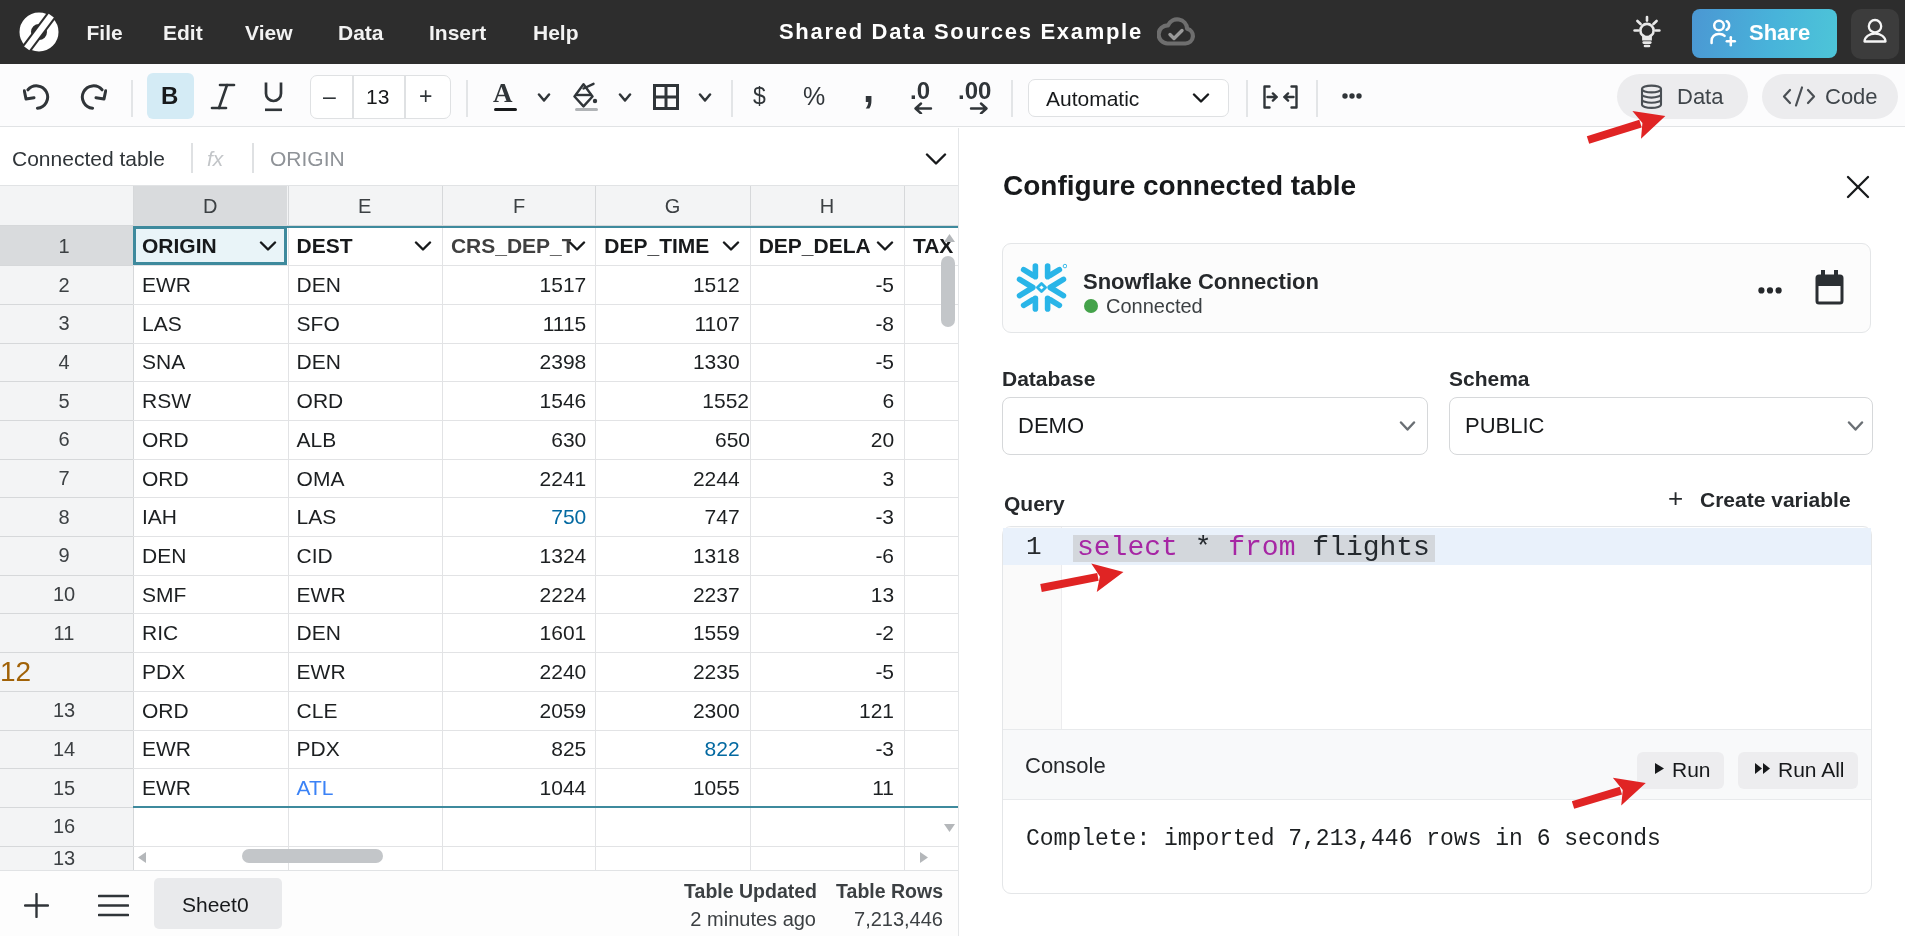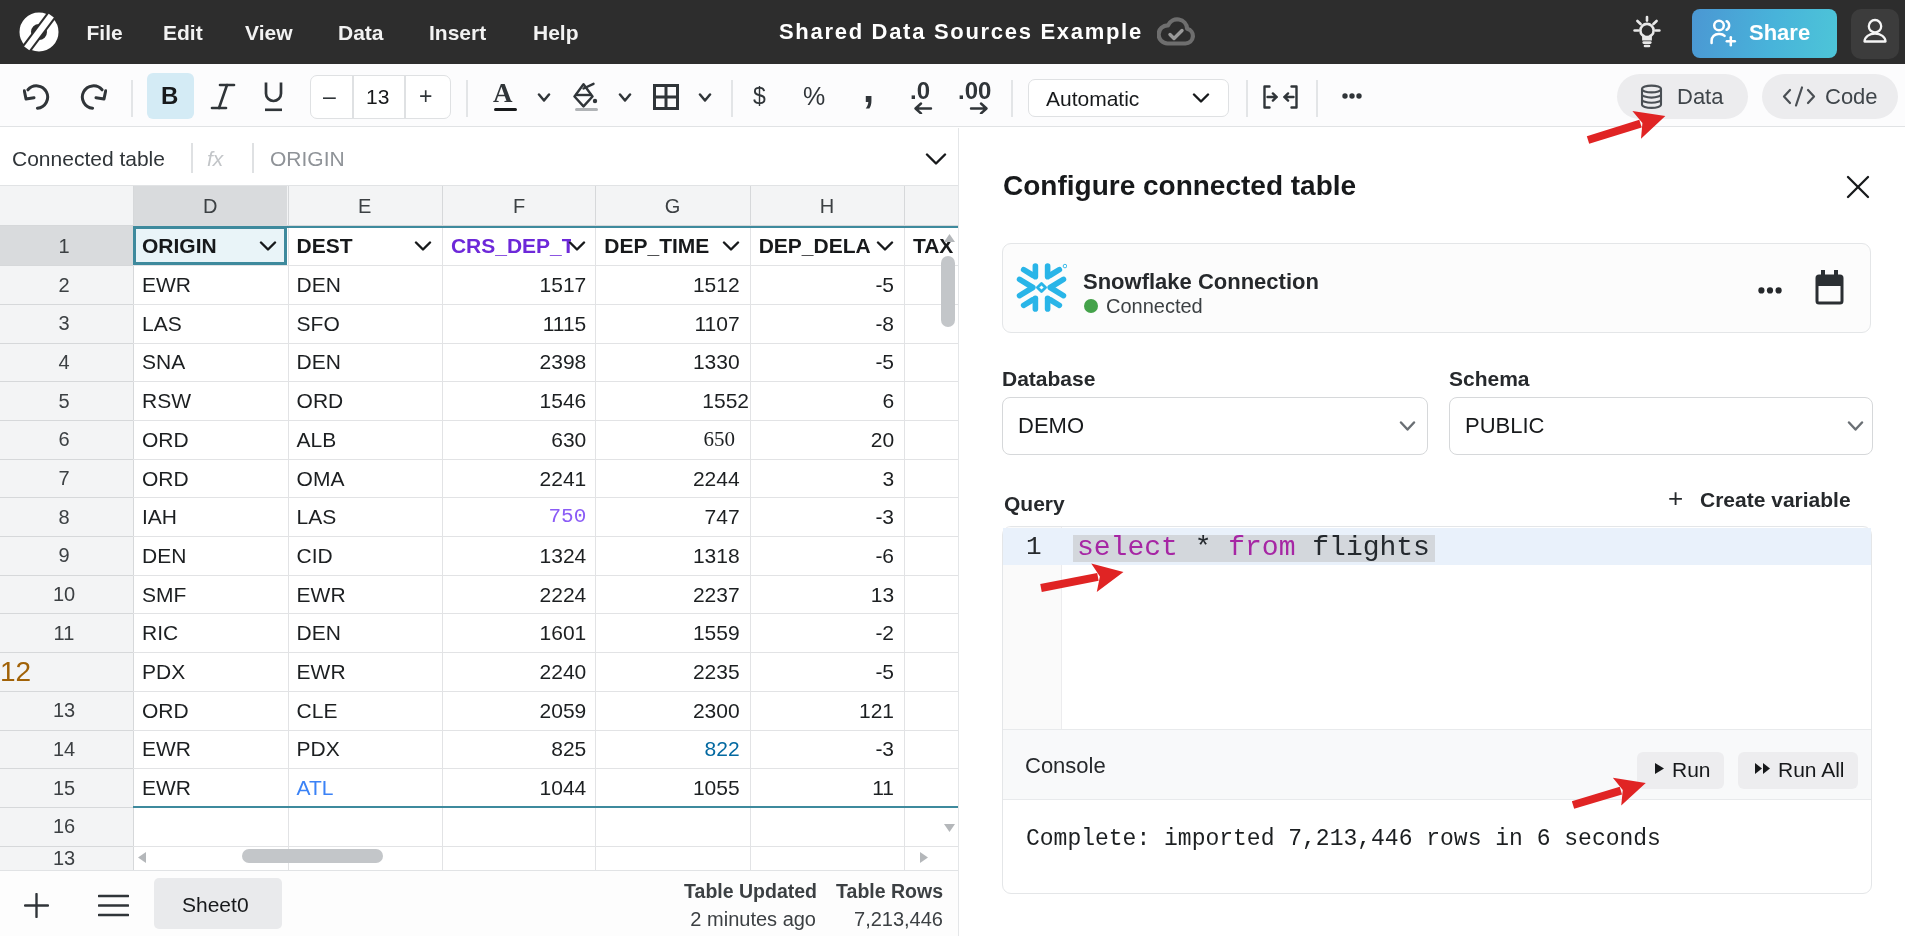--- a/index.html
+++ b/index.html
@@ -270,30 +270,30 @@
 <div style="position:absolute;right:218.35000000000002px;top:162.3px;height:27px;line-height:27px;font-family:'Liberation Sans',sans-serif;font-size:21px;font-weight:400;color:#1c1f21;white-space:nowrap;">1330</div>
 <div style="position:absolute;right:63.94999999999993px;top:162.3px;height:27px;line-height:27px;font-family:'Liberation Sans',sans-serif;font-size:21px;font-weight:400;color:#1c1f21;white-space:nowrap;">-5</div>
 <div style="position:absolute;left:142px;top:201.1px;height:27px;line-height:27px;font-family:'Liberation Sans',sans-serif;font-size:21px;font-weight:400;color:#1c1f21;white-space:nowrap;">RSW</div>
 <div style="position:absolute;left:296.6px;top:201.1px;height:27px;line-height:27px;font-family:'Liberation Sans',sans-serif;font-size:21px;font-weight:400;color:#1c1f21;white-space:nowrap;">ORD</div>
 <div style="position:absolute;right:371.75px;top:201.1px;height:27px;line-height:27px;font-family:'Liberation Sans',sans-serif;font-size:21px;font-weight:400;color:#1c1f21;white-space:nowrap;">1546</div>
 <div style="position:absolute;right:209px;top:201.1px;height:27px;line-height:27px;font-family:'Liberation Sans',sans-serif;font-size:21px;font-weight:400;color:#1c1f21;white-space:nowrap;">1552</div>
 <div style="position:absolute;right:63.94999999999993px;top:201.1px;height:27px;line-height:27px;font-family:'Liberation Sans',sans-serif;font-size:21px;font-weight:400;color:#1c1f21;white-space:nowrap;">6</div>
 <div style="position:absolute;left:142px;top:239.7px;height:27px;line-height:27px;font-family:'Liberation Sans',sans-serif;font-size:21px;font-weight:400;color:#1c1f21;white-space:nowrap;">ORD</div>
 <div style="position:absolute;left:296.6px;top:239.7px;height:27px;line-height:27px;font-family:'Liberation Sans',sans-serif;font-size:21px;font-weight:400;color:#1c1f21;white-space:nowrap;">ALB</div>
 <div style="position:absolute;right:371.75px;top:239.7px;height:27px;line-height:27px;font-family:'Liberation Sans',sans-serif;font-size:21px;font-weight:400;color:#1c1f21;white-space:nowrap;">630</div>
-<div style="position:absolute;right:223px;top:239.7px;height:27px;line-height:27px;font-family:Liberation Serif, serif;font-size:21px;font-weight:400;color:#1c1f21;white-space:nowrap;">650</div>
+<div style="position:absolute;right:208px;top:239.7px;height:27px;line-height:27px;font-family:Liberation Sans, sans-serif;font-size:21px;font-weight:400;color:#1c1f21;white-space:nowrap;">650</div>
 <div style="position:absolute;right:63.94999999999993px;top:239.7px;height:27px;line-height:27px;font-family:'Liberation Sans',sans-serif;font-size:21px;font-weight:400;color:#1c1f21;white-space:nowrap;">20</div>
 <div style="position:absolute;left:142px;top:278.5px;height:27px;line-height:27px;font-family:'Liberation Sans',sans-serif;font-size:21px;font-weight:400;color:#1c1f21;white-space:nowrap;">ORD</div>
 <div style="position:absolute;left:296.6px;top:278.5px;height:27px;line-height:27px;font-family:'Liberation Sans',sans-serif;font-size:21px;font-weight:400;color:#1c1f21;white-space:nowrap;">OMA</div>
 <div style="position:absolute;right:371.75px;top:278.5px;height:27px;line-height:27px;font-family:'Liberation Sans',sans-serif;font-size:21px;font-weight:400;color:#1c1f21;white-space:nowrap;">2241</div>
 <div style="position:absolute;right:218.35000000000002px;top:278.5px;height:27px;line-height:27px;font-family:'Liberation Sans',sans-serif;font-size:21px;font-weight:400;color:#1c1f21;white-space:nowrap;">2244</div>
 <div style="position:absolute;right:63.94999999999993px;top:278.5px;height:27px;line-height:27px;font-family:'Liberation Sans',sans-serif;font-size:21px;font-weight:400;color:#1c1f21;white-space:nowrap;">3</div>
 <div style="position:absolute;left:142px;top:317.2px;height:27px;line-height:27px;font-family:'Liberation Sans',sans-serif;font-size:21px;font-weight:400;color:#1c1f21;white-space:nowrap;">IAH</div>
 <div style="position:absolute;left:296.6px;top:317.2px;height:27px;line-height:27px;font-family:'Liberation Sans',sans-serif;font-size:21px;font-weight:400;color:#1c1f21;white-space:nowrap;">LAS</div>
-<div style="position:absolute;right:371.75px;top:317.2px;height:27px;line-height:27px;font-family:Liberation Mono, monospace;font-size:21px;font-weight:400;color:#8b5cf6;white-space:nowrap;">750</div>
+<div style="position:absolute;right:371.75px;top:317.2px;height:27px;line-height:27px;font-family:Liberation Sans, sans-serif;font-size:21px;font-weight:400;color:#0369a1;white-space:nowrap;">750</div>
 <div style="position:absolute;right:218.35000000000002px;top:317.2px;height:27px;line-height:27px;font-family:'Liberation Sans',sans-serif;font-size:21px;font-weight:400;color:#1c1f21;white-space:nowrap;">747</div>
 <div style="position:absolute;right:63.94999999999993px;top:317.2px;height:27px;line-height:27px;font-family:'Liberation Sans',sans-serif;font-size:21px;font-weight:400;color:#1c1f21;white-space:nowrap;">-3</div>
 <div style="position:absolute;left:142px;top:355.9px;height:27px;line-height:27px;font-family:'Liberation Sans',sans-serif;font-size:21px;font-weight:400;color:#1c1f21;white-space:nowrap;">DEN</div>
 <div style="position:absolute;left:296.6px;top:355.9px;height:27px;line-height:27px;font-family:'Liberation Sans',sans-serif;font-size:21px;font-weight:400;color:#1c1f21;white-space:nowrap;">CID</div>
 <div style="position:absolute;right:371.75px;top:355.9px;height:27px;line-height:27px;font-family:'Liberation Sans',sans-serif;font-size:21px;font-weight:400;color:#1c1f21;white-space:nowrap;">1324</div>
 <div style="position:absolute;right:218.35000000000002px;top:355.9px;height:27px;line-height:27px;font-family:'Liberation Sans',sans-serif;font-size:21px;font-weight:400;color:#1c1f21;white-space:nowrap;">1318</div>
 <div style="position:absolute;right:63.94999999999993px;top:355.9px;height:27px;line-height:27px;font-family:'Liberation Sans',sans-serif;font-size:21px;font-weight:400;color:#1c1f21;white-space:nowrap;">-6</div>
 <div style="position:absolute;left:142px;top:394.6px;height:27px;line-height:27px;font-family:'Liberation Sans',sans-serif;font-size:21px;font-weight:400;color:#1c1f21;white-space:nowrap;">SMF</div>
 <div style="position:absolute;left:296.6px;top:394.6px;height:27px;line-height:27px;font-family:'Liberation Sans',sans-serif;font-size:21px;font-weight:400;color:#1c1f21;white-space:nowrap;">EWR</div>
 <div style="position:absolute;right:371.75px;top:394.6px;height:27px;line-height:27px;font-family:'Liberation Sans',sans-serif;font-size:21px;font-weight:400;color:#1c1f21;white-space:nowrap;">2224</div>
@@ -326,21 +326,21 @@
 <div style="position:absolute;right:63.94999999999993px;top:588.1px;height:27px;line-height:27px;font-family:'Liberation Sans',sans-serif;font-size:21px;font-weight:400;color:#1c1f21;white-space:nowrap;">11</div>
 <div class="abs" style="left:133px;top:40.400000000000006px;width:154.35px;height:38.7px;background:#e9f4f8;border:3px solid #3e8a9d"></div>
 <div style="position:absolute;left:142px;top:46.3px;height:27px;line-height:27px;font-family:'Liberation Sans',sans-serif;font-size:21px;font-weight:700;color:#17191b;white-space:nowrap;max-width:120.35px;overflow:hidden">ORIGIN</div>
 <svg style="position:absolute;left:259.35px;top:54.8px" width="18" height="10" viewBox="0 0 18 10">
       <path d="M2 1.5 L9.0 8.5 L16 1.5" fill="none" stroke="#17191b" stroke-width="2.4" stroke-linecap="round" stroke-linejoin="round"></path>
     </svg>
 <div style="position:absolute;left:296.6px;top:46.3px;height:27px;line-height:27px;font-family:'Liberation Sans',sans-serif;font-size:21px;font-weight:700;color:#17191b;white-space:nowrap;max-width:120.35px;overflow:hidden">DEST</div>
 <svg style="position:absolute;left:413.95000000000005px;top:54.8px" width="18" height="10" viewBox="0 0 18 10">
       <path d="M2 1.5 L9.0 8.5 L16 1.5" fill="none" stroke="#17191b" stroke-width="2.4" stroke-linecap="round" stroke-linejoin="round"></path>
     </svg>
-<div style="position:absolute;left:450.9px;top:46.3px;height:27px;line-height:27px;font-family:'Liberation Sans',sans-serif;font-size:21px;font-weight:700;color:#6d28d9;white-space:nowrap;max-width:120.35px;overflow:hidden">CRS_DEP_T</div>
+<div style="position:absolute;left:450.9px;top:46.3px;height:27px;line-height:27px;font-family:'Liberation Sans',sans-serif;font-size:21px;font-weight:700;color:#404040;white-space:nowrap;max-width:120.35px;overflow:hidden">CRS_DEP_T</div>
 <svg style="position:absolute;left:568.25px;top:54.8px" width="18" height="10" viewBox="0 0 18 10">
       <path d="M2 1.5 L9.0 8.5 L16 1.5" fill="none" stroke="#17191b" stroke-width="2.4" stroke-linecap="round" stroke-linejoin="round"></path>
     </svg>
 <div style="position:absolute;left:604.3px;top:46.3px;height:27px;line-height:27px;font-family:'Liberation Sans',sans-serif;font-size:21px;font-weight:700;color:#17191b;white-space:nowrap;max-width:120.35px;overflow:hidden">DEP_TIME</div>
 <svg style="position:absolute;left:721.65px;top:54.8px" width="18" height="10" viewBox="0 0 18 10">
       <path d="M2 1.5 L9.0 8.5 L16 1.5" fill="none" stroke="#17191b" stroke-width="2.4" stroke-linecap="round" stroke-linejoin="round"></path>
     </svg>
 <div style="position:absolute;left:758.7px;top:46.3px;height:27px;line-height:27px;font-family:'Liberation Sans',sans-serif;font-size:21px;font-weight:700;color:#17191b;white-space:nowrap;max-width:120.35px;overflow:hidden">DEP_DELA</div>
 <svg style="position:absolute;left:876.0500000000001px;top:54.8px" width="18" height="10" viewBox="0 0 18 10">
       <path d="M2 1.5 L9.0 8.5 L16 1.5" fill="none" stroke="#17191b" stroke-width="2.4" stroke-linecap="round" stroke-linejoin="round"></path>

